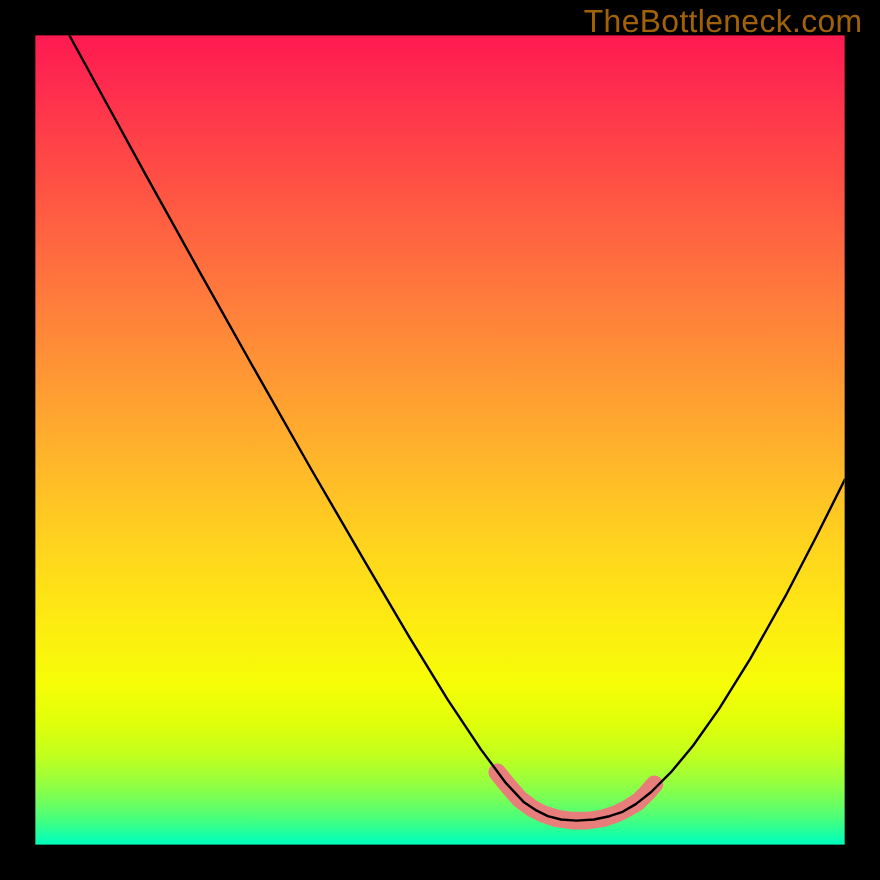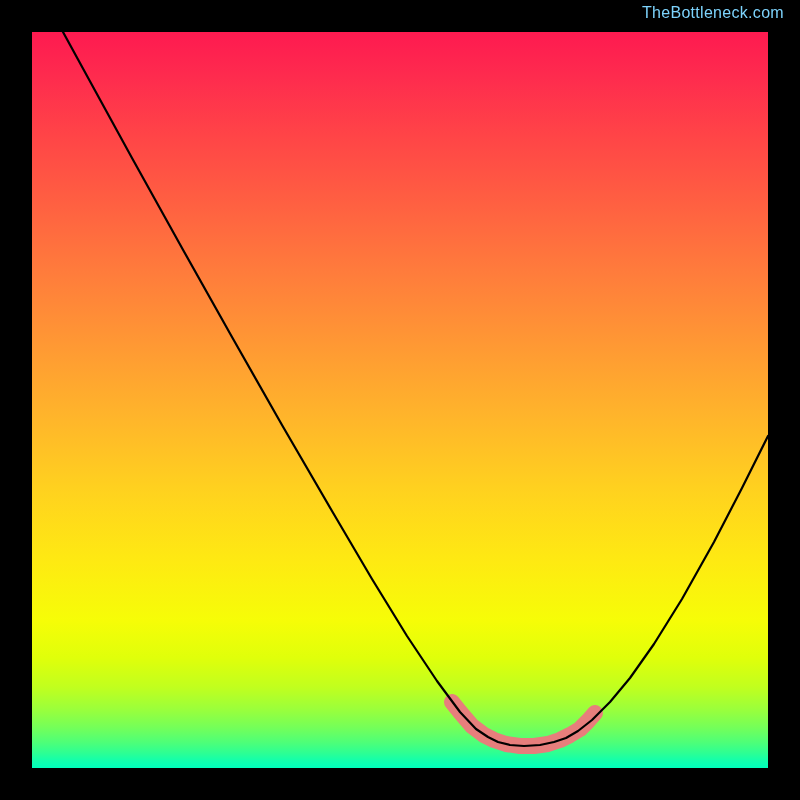--- a/index.html
+++ b/index.html
@@ -8,22 +8,22 @@
     height: 800px;
     background: #000;
     position: relative;
     font-family: Arial, sans-serif;
     overflow: hidden;
   }
   .watermark {
     position: absolute;
     top: 4px;
     right: 16px;
-    color: #7dd3fc;
-    font-size: 16px;
+    color: #a16207;
+    font-size: 29px;
     font-weight: 500;
     letter-spacing: 0.3px;
   }
   .plot-outer {
     position: absolute;
     left: 0;
     top: 0;
     width: 800px;
     height: 800px;
   }

